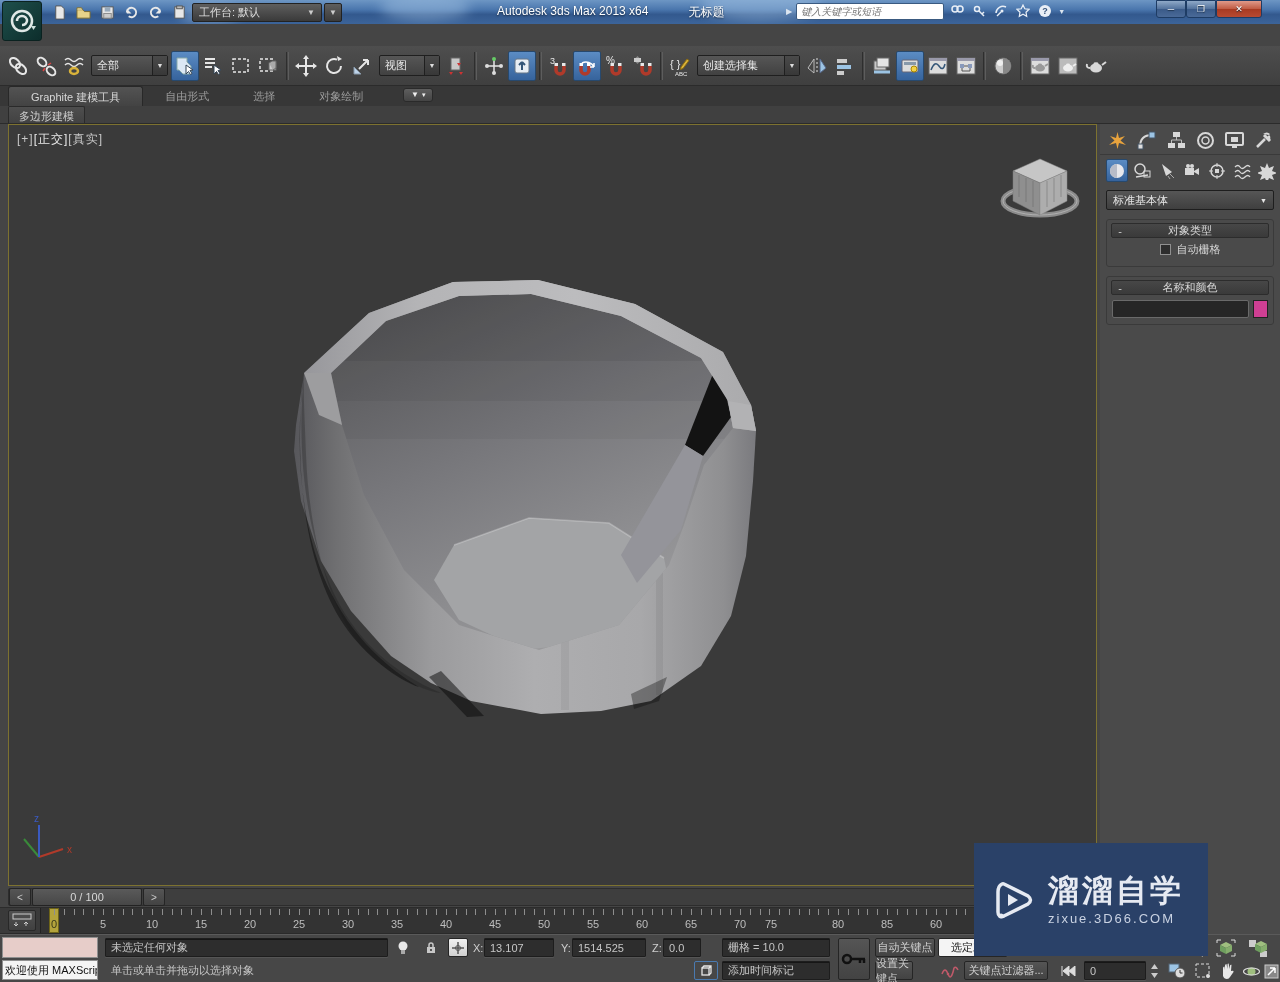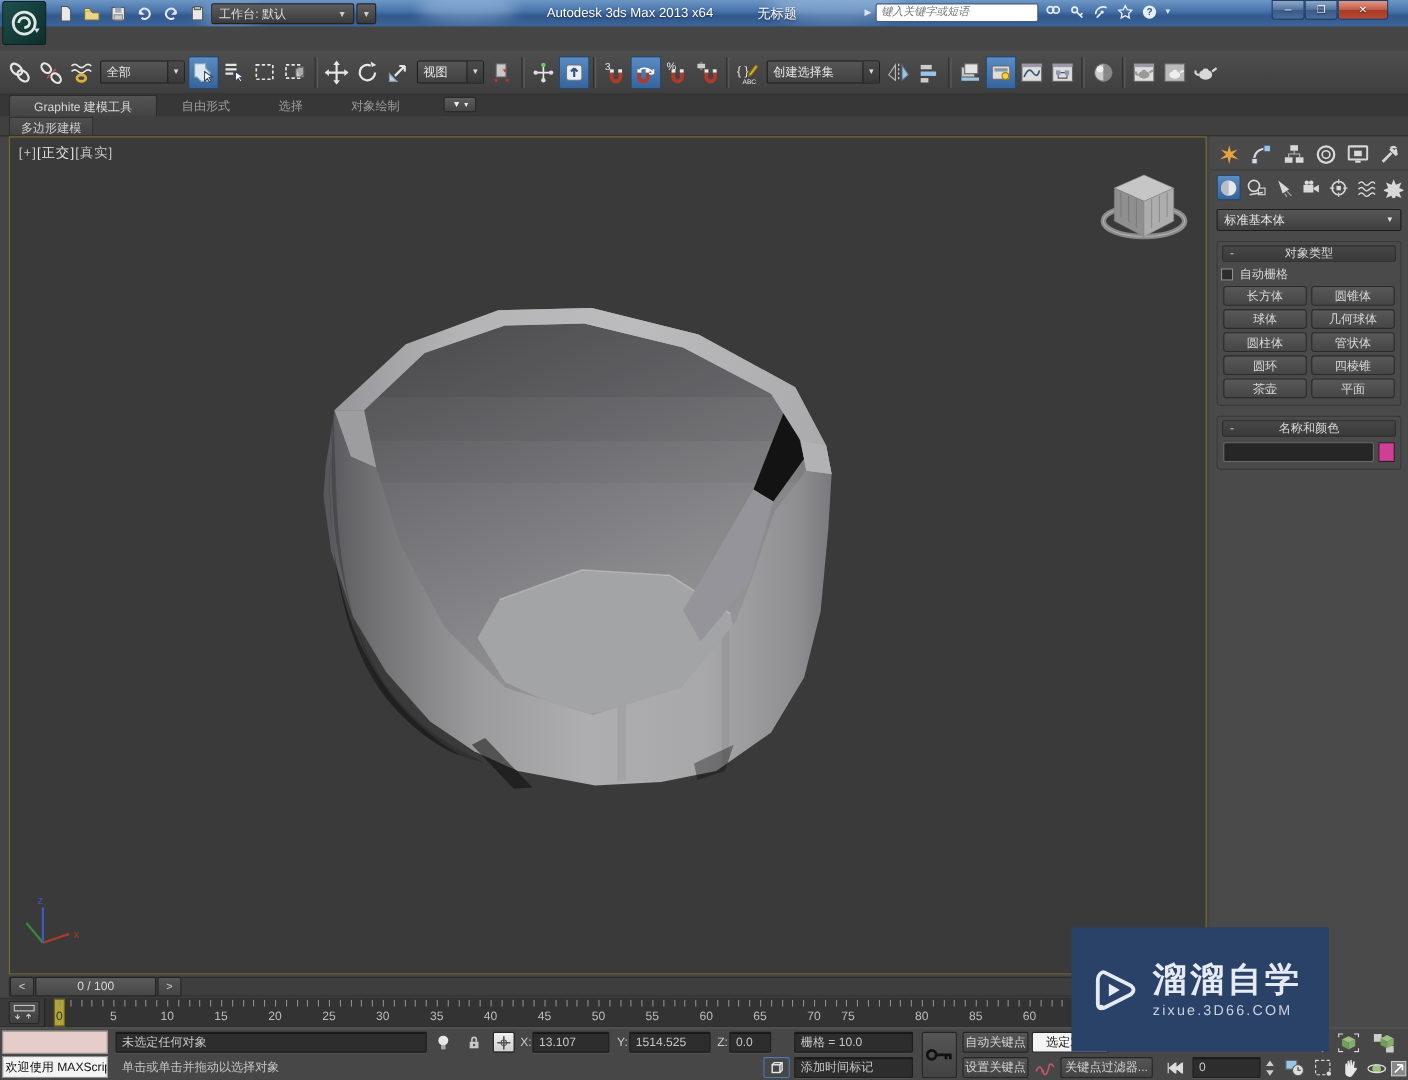--- a/index.html
+++ b/index.html
@@ -53,21 +53,21 @@
 .ptab svg{width:19px;height:19px}
 #cpanel .cats{display:flex;gap:3px;padding:4px 2px 4px 6px}
 .pcat{width:23px;height:23px;display:flex;align-items:center;justify-content:center;border-radius:2px}
 .pcat.act{background:linear-gradient(#5b8cc4,#36639c);border:1px solid #27496e}
 .pcat svg{width:18px;height:18px}
 #pdrop{margin:4px 6px;height:20px;background:linear-gradient(#565656,#3f3f3f);border:1px solid #1e1e1e;border-radius:2px;color:#e6e6e6;font-size:11px;display:flex;align-items:center;justify-content:space-between;padding:0 6px}
 .rollout{margin:9px 6px 0;border:1px solid #3a3a3a;border-radius:3px;padding:0 3px 6px}
 .rollhead{height:15px;margin:3px 1px 3px;background:linear-gradient(#474747,#3a3a3a);border:1px solid #2c2c2c;border-radius:2px;display:flex;align-items:center;color:#d8d8d8;font-size:11px}
 .rollhead .minus{width:16px;text-align:center;color:#cfcfcf}
 .rollhead .rtitle{flex:1;text-align:center;padding-right:16px}
-.agrow{display:flex;align-items:center;justify-content:flex-start;gap:6px;height:17px;margin-bottom:2px}
+.agrow{display:flex;align-items:center;justify-content:center;gap:6px;height:17px;margin-bottom:2px}
 .cbox{width:11px;height:11px;background:#2d2d2d;border:1px solid #909090}
 .aglabel{color:#d4d4d4;font-size:11px}
 .btngrid{display:grid;grid-template-columns:1fr 1fr;gap:3px 4px;padding:0 2px}
 .pbtn{height:18px;background:linear-gradient(#585858,#464646);border:1px solid #2b2b2b;border-radius:3px;color:#d8d8d8;font-size:11px;display:flex;align-items:center;justify-content:center}
 .ncrow{display:flex;gap:4px;padding:2px 2px 0}
 #namefield{flex:1;height:18px;background:#262626;border:1px solid #6a6a6a;border-radius:2px}
 #swatch{width:15px;height:18px;border:1px solid #222}
 
 #timeslider{left:0;top:886px;width:1098px;height:22px;background:#454545;border-bottom:1px solid #2c2c2c}
 #tsgroove{position:absolute;left:8px;top:2px;width:1089px;height:18px;background:#3e3e3e;border:1px solid #2d2d2d;border-radius:2px}
@@ -601,32 +601,20 @@
       </div>
   <div class="rollout">
     <div class="rollhead">
           <span class="minus">-</span>
           <span class="rtitle">对象类型</span>
         </div>
     <div class="agrow">
           <span class="cbox"></span>
           <span class="aglabel">自动栅格</span>
         </div>
-    <div class="btngrid">
-      <div class="pbtn">长方体</div>
-      <div class="pbtn">圆锥体</div>
-      <div class="pbtn">球体</div>
-      <div class="pbtn">几何球体</div>
-      <div class="pbtn">圆柱体</div>
-      <div class="pbtn">管状体</div>
-      <div class="pbtn">圆环</div>
-      <div class="pbtn">四棱锥</div>
-      <div class="pbtn">茶壶</div>
-      <div class="pbtn">平面</div>
-    </div>
   </div>
   <div class="rollout">
     <div class="rollhead">
           <span class="minus">-</span>
           <span class="rtitle">名称和颜色</span>
         </div>
     <div class="ncrow">
           <div id="namefield"></div>
           <div id="swatch" style="background:#cf3f93"></div>
         </div>
@@ -812,21 +800,21 @@
         </svg>
       </div>
   <div class="sfield" style="left:722px;top:26px;width:108px">添加时间标记</div>
   <div class="sbtn" style="left:838px;top:3px;width:32px;height:42px">
         <svg width="26" height="16" viewBox="0 0 26 16">
           <circle cx="6" cy="8" r="4" fill="none" stroke="#111" stroke-width="2.5"></circle>
           <path d="M10,8 h14 M19,8 v4 M23,8 v4" stroke="#111" stroke-width="2.5"></path>
         </svg>
       </div>
   <div class="sbtn" style="left:875px;top:3px;width:60px;height:19px">自动关键点</div>
-  <div class="sbtn" style="left:875px;top:26px;width:60px;height:19px">设置关键点</div>
+  <div class="sbtn" style="left:875px;top:26px;width:38px;height:19px">设置关键点</div>
   <div class="sbtn" style="left:938px;top:3px;width:70px;height:19px;background:#f4f4f4;color:#111">选定对象</div>
   <div class="sico" style="left:938px;top:26px;width:24px;height:19px">
         <svg width="18" height="14" viewBox="0 0 18 14">
           <path d="M1,10 q3,-8 6,0 t6,-6 q2,-2 4,2" fill="none" stroke="#c05a6a" stroke-width="1.5"></path>
           <circle cx="7" cy="10" r="1.3" fill="#c05a6a"></circle>
         </svg>
       </div>
   <div class="sbtn" style="left:964px;top:26px;width:84px;height:19px">关键点过滤器...</div>
   <div class="sico" style="left:1056px;top:26px;width:24px;height:19px">
         <svg width="16" height="10" viewBox="0 0 16 10">

